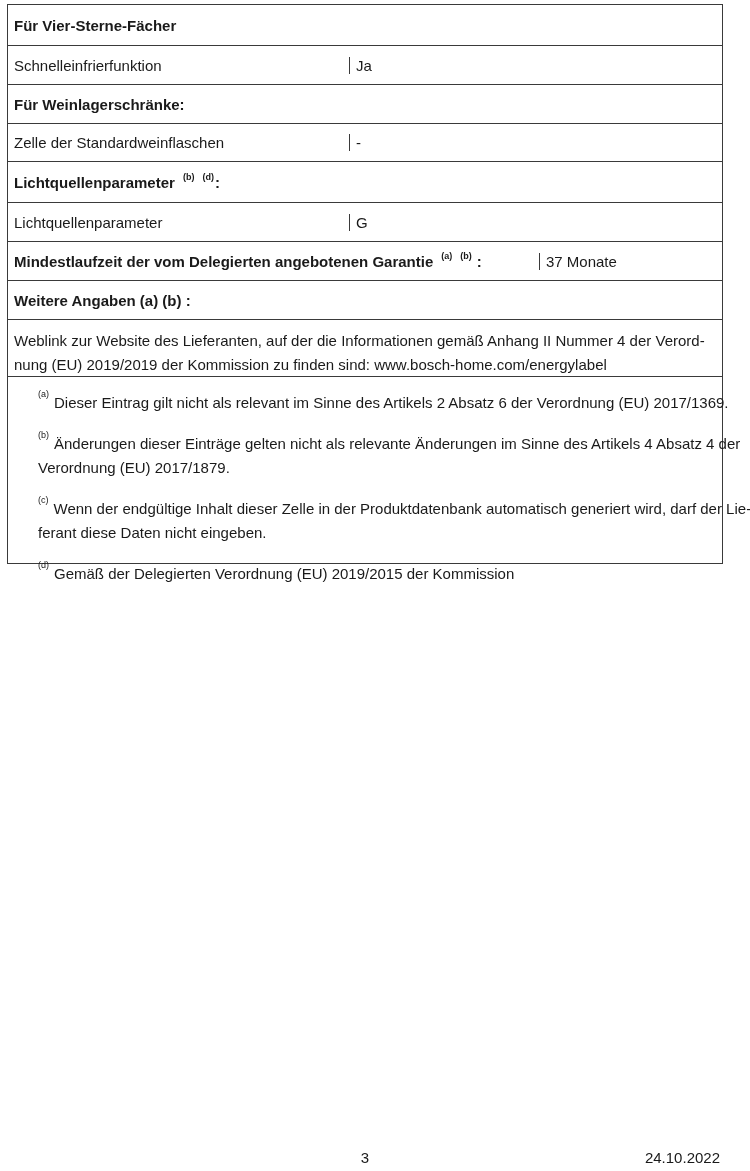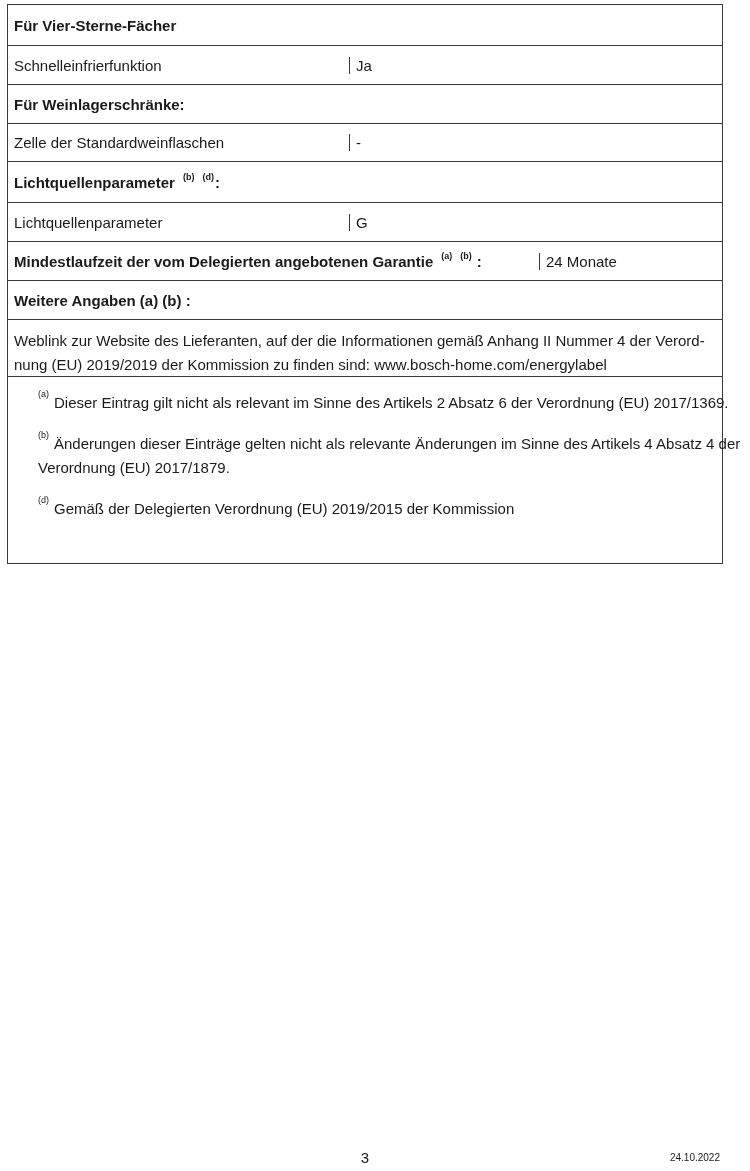--- a/index.html
+++ b/index.html
@@ -50,21 +50,21 @@
   .notesrow { display: block; padding: 12px 6px 0 6px; height: 186px; }
   .note { line-height: 20px; margin-bottom: 15px; margin-left: 24px; }
   .note sup.mk { margin-left: 0; margin-right: 5px; top: -5px; }
 
   .footer-pagenum {
     position: absolute; left: 7px; top: 1149px; width: 716px;
     text-align: center; font-size: 15px; line-height: 18px;
   }
   .footer-date {
     position: absolute; right: 30px; top: 1149px;
-    font-size: 10px; line-height: 18px;
+    font-size: 15px; line-height: 18px;
   }
 </style>
 </head>
 <body>
 
 <div class="page">
 
   <div class="datatable">
 
     <div class="row hdr r41">
@@ -111,21 +111,21 @@
     </div>
 
     <div class="row r39">
       <div class="cell label wide">
         <span>Mindestlaufzeit der vom Delegierten angebotenen Garantie</span>
         <sup class="mk">(a)</sup>
         <sup class="mk">(b)</sup>
         <span class="suffix-space">:</span>
       </div>
       <div class="cell value">
-        <span>24 Monate</span>
+        <span>37 Monate</span>
       </div>
     </div>
 
     <div class="row hdr r39">
       <span>Weitere Angaben (a) (b) :</span>
     </div>
 
     <div class="row textrow r57">
       <span class="pre">Weblink zur Website des Lieferanten, auf der die Informationen gemäß Anhang II Nummer 4 der Verord-
 nung (EU) 2019/2019 der Kommission zu finden sind: www.bosch-home.com/energylabel</span>
@@ -133,20 +133,24 @@
 
     <div class="row notesrow">
       <div class="note">
         <sup class="mk">(a)</sup><span class="pre">Dieser Eintrag gilt nicht als relevant im Sinne des Artikels 2 Absatz 6 der Verordnung (EU) 2017/1369.</span>
       </div>
       <div class="note">
         <sup class="mk">(b)</sup><span class="pre">Änderungen dieser Einträge gelten nicht als relevante Änderungen im Sinne des Artikels 4 Absatz 4 der
 Verordnung (EU) 2017/1879.</span>
       </div>
       <div class="note">
+        <sup class="mk">(c)</sup><span class="pre">Wenn der endgültige Inhalt dieser Zelle in der Produktdatenbank automatisch generiert wird, darf der Lie-
+ferant diese Daten nicht eingeben.</span>
+      </div>
+      <div class="note">
         <sup class="mk">(d)</sup><span class="pre">Gemäß der Delegierten Verordnung (EU) 2019/2015 der Kommission</span>
       </div>
     </div>
 
   </div>
 
   <div class="footer-pagenum">3</div>
   <div class="footer-date">24.10.2022</div>
 
 </div>

